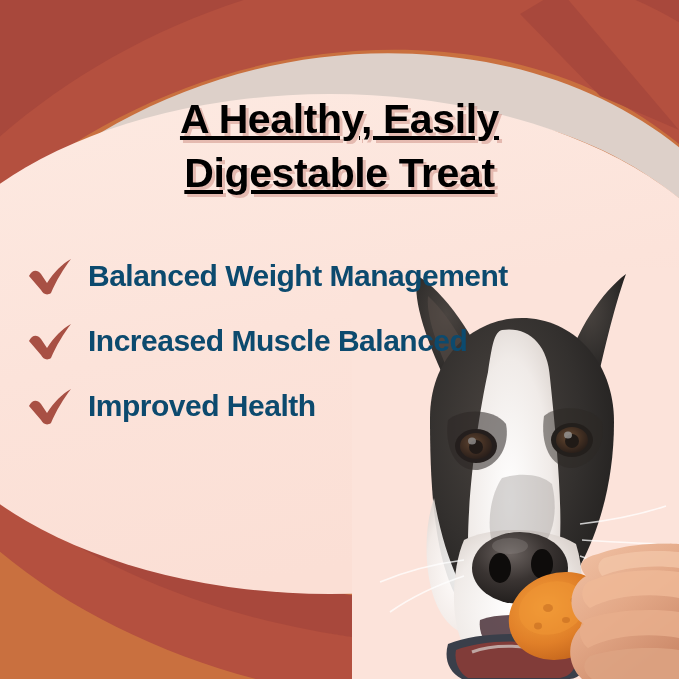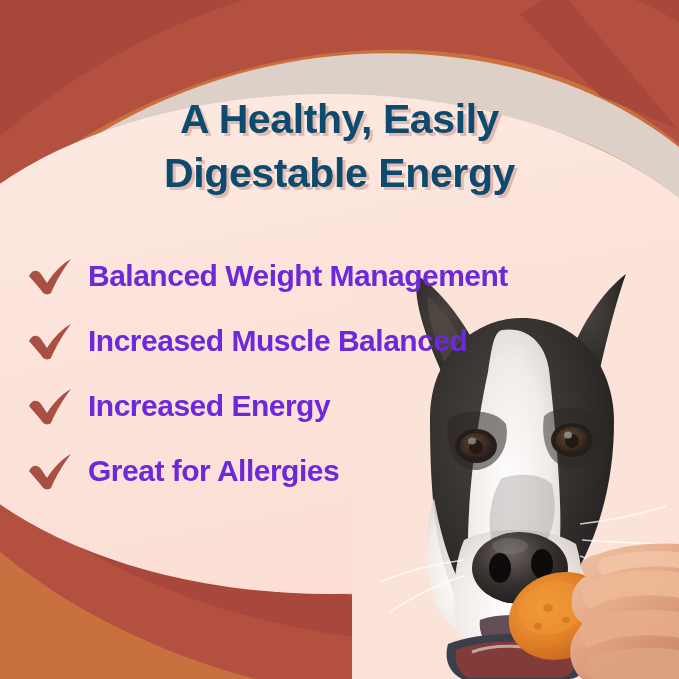--- a/index.html
+++ b/index.html
@@ -41,22 +41,23 @@
     z-index: 6;
     pointer-events: none;
   }
   .headline-line {
     display: block;
     font-family: "Liberation Sans", sans-serif;
     font-weight: bold;
     font-size: 41px;
     line-height: 54px;
     letter-spacing: -0.4px;
-    color: #0c4a6e;
+    color: #000000;
     text-shadow: 3px 3px 0 rgba(200, 130, 120, 0.45);
+    text-decoration: underline;
   }
 
   #benefit-list {
     position: absolute;
     left: 0;
     top: 243px;
     width: 679px;
     z-index: 7;
     margin: 0;
     padding: 0;
@@ -76,21 +77,21 @@
     height: 42px;
     margin-right: 14px;
     display: block;
   }
   .benefit-label {
     font-family: "Liberation Sans", sans-serif;
     font-weight: bold;
     font-size: 30px;
     line-height: 34px;
     letter-spacing: -0.5px;
-    color: #6d28d9;
+    color: #0c4a6e;
     white-space: nowrap;
   }
 </style>
 </head>
 <body>
 
 <div id="infographic">
 
   <svg id="bg-svg" viewBox="0 0 679 679" aria-hidden="true">
     <defs>
@@ -250,43 +251,37 @@
           <path d="M 232,352 C 258,342 298,340 327,344 L 327,370 C 296,364 258,368 236,380 C 226,372 226,358 232,352 Z" fill="#E7AE8C" opacity="0.85"></path>
           <path d="M 238,388 C 264,380 300,378 327,382 L 327,411 L 240,411 C 230,404 230,394 238,388 Z" fill="#DDA382" opacity="0.85"></path>
           <path d="M 252,290 C 278,282 310,282 327,284 L 327,300 C 300,296 268,300 250,308 C 244,300 246,294 252,290 Z" fill="#F3C6A7" opacity="0.8"></path>
         </g>
       </g>
     </svg>
   </div>
 
   <div id="headline">
     <span class="headline-line">A Healthy, Easily</span>
-    <span class="headline-line">Digestable Energy</span>
+    <span class="headline-line">Digestable Treat</span>
   </div>
 
   <ul id="benefit-list">
     <li class="benefit-row">
       <svg class="check-icon" viewBox="0 0 48 42" aria-hidden="true">
         <path d="M 3,21 C 6,15 11,14 15,19 L 21,28 C 28,17 36,9 45,4 C 38,13 30,26 25,38 C 21,41 17,39 15,35 Z" fill="#A85044"></path>
       </svg>
       <span class="benefit-label">Balanced Weight Management</span>
     </li>
     <li class="benefit-row">
       <svg class="check-icon" viewBox="0 0 48 42" aria-hidden="true">
         <path d="M 3,21 C 6,15 11,14 15,19 L 21,28 C 28,17 36,9 45,4 C 38,13 30,26 25,38 C 21,41 17,39 15,35 Z" fill="#A85044"></path>
       </svg>
       <span class="benefit-label">Increased Muscle Balanced</span>
     </li>
     <li class="benefit-row">
       <svg class="check-icon" viewBox="0 0 48 42" aria-hidden="true">
         <path d="M 3,21 C 6,15 11,14 15,19 L 21,28 C 28,17 36,9 45,4 C 38,13 30,26 25,38 C 21,41 17,39 15,35 Z" fill="#A85044"></path>
       </svg>
-      <span class="benefit-label">Increased Energy</span>
-    </li>
-    <li class="benefit-row">
-      <svg class="check-icon" viewBox="0 0 48 42" aria-hidden="true">
-        <path d="M 3,21 C 6,15 11,14 15,19 L 21,28 C 28,17 36,9 45,4 C 38,13 30,26 25,38 C 21,41 17,39 15,35 Z" fill="#A85044"></path>
-      </svg>
-      <span class="benefit-label">Great for Allergies</span>
+      <span class="benefit-label">Improved Health</span>
     </li>
   </ul>
 
 </div>
 
 </body></html>

